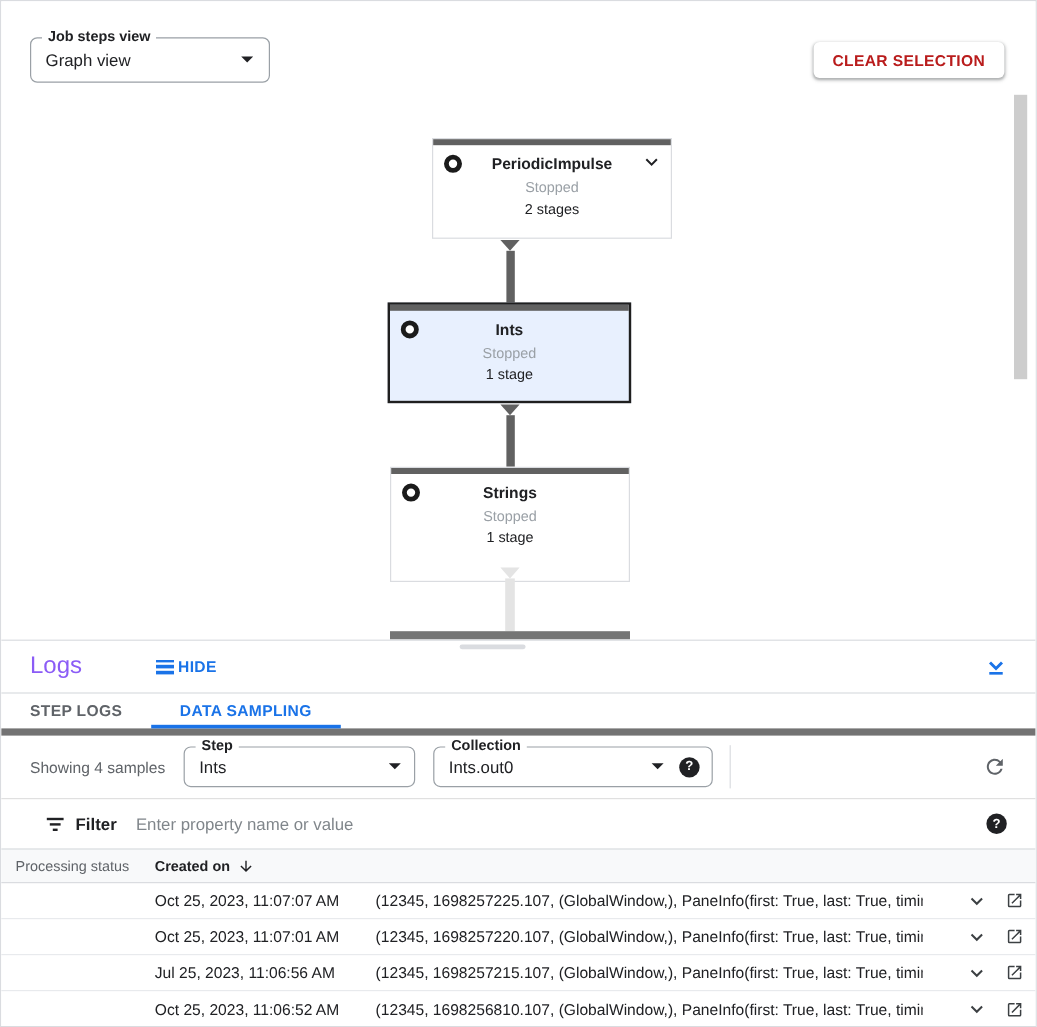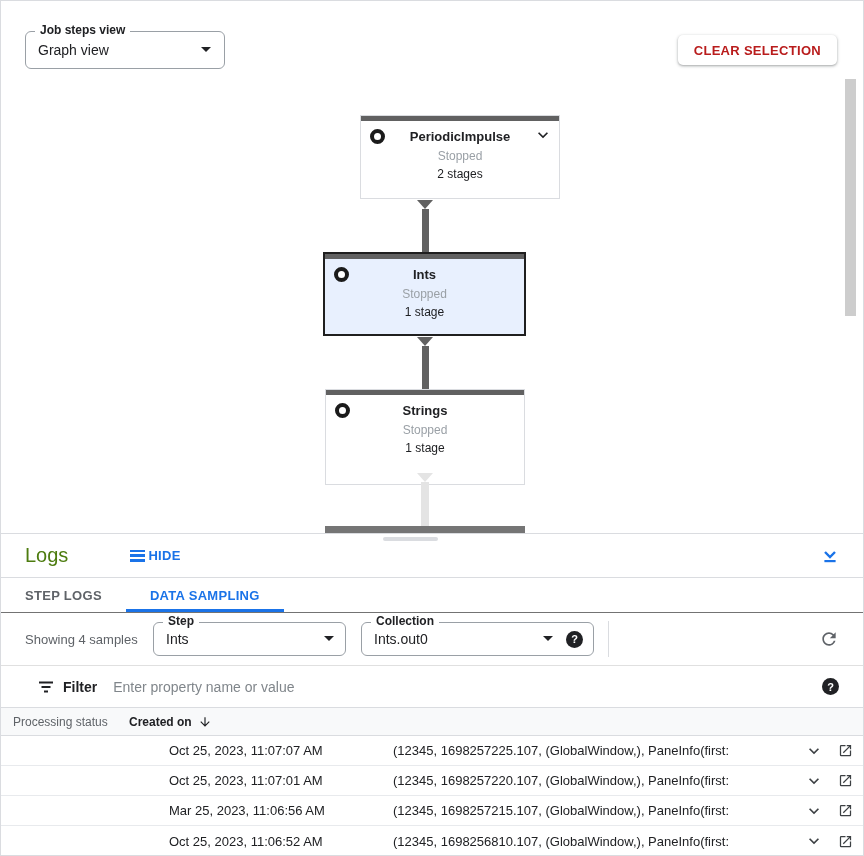--- a/index.html
+++ b/index.html
@@ -59,28 +59,28 @@
 
   .node4-bar { position:absolute; left:324px; top:525px; width:200px; height:7px; background:#757575; }
 
   .graph-scrollbar { position:absolute; right:7px; top:78px; width:11px; height:237px; background:#cdcdcd; }
 
   
   .logs-panel { position:absolute; left:0; top:532px; width:100%; height:324px; background:#fff; border-top:1px solid #dadce0; }
   .resize-handle { position:absolute; top:3px; left:382px; width:55px; height:4px; background:#dadce0; border-radius:2px; cursor:row-resize; }
 
   .logs-header { height:44px; display:flex; align-items:center; padding:0 24px; border-bottom:1px solid #dadce0; }
-  .logs-title { font-size:20px; color:#4d7c0f; }
+  .logs-title { font-size:20px; color:#8b5cf6; }
   .hide-btn { display:flex; align-items:center; gap:3px; margin-left:62px; color:#1a73e8; font-size:13px; font-weight:bold; letter-spacing:.3px; cursor:pointer; }
   .hide-icon { width:15px; height:12px; display:flex; flex-direction:column; justify-content:space-between; }
   .hide-icon i { display:block; height:2.5px; background:#1a73e8; }
   .spacer { flex:1; }
   .dock-bottom-icon { width:18px; height:18px; cursor:pointer; }
 
-  .tabs-row { height:35px; display:flex; align-items:stretch; border-bottom:1px solid #737373; }
+  .tabs-row { height:35px; display:flex; align-items:stretch; border-bottom:6px solid #737373; }
   .tab { display:flex; align-items:center; padding:0 24px; font-size:13px; font-weight:bold; letter-spacing:.3px; color:#5f6368; cursor:pointer; position:relative; }
   .tab.active { color:#1a73e8; }
   .tab.active::after { content:""; position:absolute; left:0; right:0; bottom:0; height:3px; background:#1a73e8; }
 
   .controls-row { height:53px; display:flex; align-items:center; padding:0 24px; border-bottom:1px solid #e0e0e0; }
   .samples-summary { font-size:13px; color:#5f6368; width:128px; }
   .outlined-select {
     position:relative; height:34px; border:1px solid #9aa0a6; border-radius:6px;
     display:flex; align-items:center; padding:0 10px 0 12px; cursor:pointer; background:#fff;
   }
@@ -107,21 +107,21 @@
 
   .thead { height:29px; display:flex; align-items:center; background:#f8f9fa; border-top:1px solid #dadce0; border-bottom:1px solid #dadce0; font-size:12px; }
   .col-status { width:128px; padding-left:12px; flex:none; }
   .col-created { width:184px; flex:none; display:flex; align-items:center; gap:6px; }
   .col-output { flex:1; min-width:0; }
   .thead .col-status { color:#5f6368; }
   .thead .col-created, .thead .col-output { color:#202124; font-weight:bold; }
   .sort-icon { width:14px; height:14px; fill:#202124; cursor:pointer; }
   .col-actions { width:94px; flex:none; display:flex; align-items:center; justify-content:flex-end; gap:14px; padding-right:10px; }
 
-  .trow { height:30px; display:flex; align-items:center; font-size:13px; border-bottom:1px solid #e8eaed; cursor:pointer;gap:40px; }
+  .trow { height:30px; display:flex; align-items:center; font-size:13px; border-bottom:1px solid #e8eaed; cursor:pointer; }
   .trow:last-child { border-bottom:none; }
   .status-dot { width:10px; height:10px; border-radius:50%; background:#616161; margin-left:10px; }
   .cell-output { flex:1; min-width:0; white-space:nowrap; overflow:hidden; color:#202124; }
   .row-chevron { width:20px; height:20px; fill:#3c4043; }
   .open-new-icon { width:15px; height:15px; fill:#3c4043; }
 </style>
 </head>
 <body>
 
 <div class="graph-section">
@@ -281,21 +281,21 @@
           <path d="M16.59 8.59L12 13.17 7.41 8.59 6 10l6 6 6-6z"></path>
         </svg>
       <svg class="open-new-icon" viewBox="0 0 24 24">
           <path d="M19 19H5V5h7V3H5a2 2 0 0 0-2 2v14a2 2 0 0 0 2 2h14c1.1 0 2-.9 2-2v-7h-2v7zM14 3v2h3.59l-9.83 9.83 1.41 1.41L19 6.41V10h2V3h-7z"></path>
         </svg>
     </span>
   </div>
 
   <div class="trow">
     <span class="col-status"><span class="status-dot"></span></span>
-    <span class="col-created">Mar 25, 2023, 11:06:56 AM</span>
+    <span class="col-created">Jul 25, 2023, 11:06:56 AM</span>
     <span class="cell-output">(12345, 1698257215.107, (GlobalWindow,), PaneInfo(first: True, last: True, timing…</span>
     <span class="col-actions">
       <svg class="row-chevron" viewBox="0 0 24 24">
           <path d="M16.59 8.59L12 13.17 7.41 8.59 6 10l6 6 6-6z"></path>
         </svg>
       <svg class="open-new-icon" viewBox="0 0 24 24">
           <path d="M19 19H5V5h7V3H5a2 2 0 0 0-2 2v14a2 2 0 0 0 2 2h14c1.1 0 2-.9 2-2v-7h-2v7zM14 3v2h3.59l-9.83 9.83 1.41 1.41L19 6.41V10h2V3h-7z"></path>
         </svg>
     </span>
   </div>

